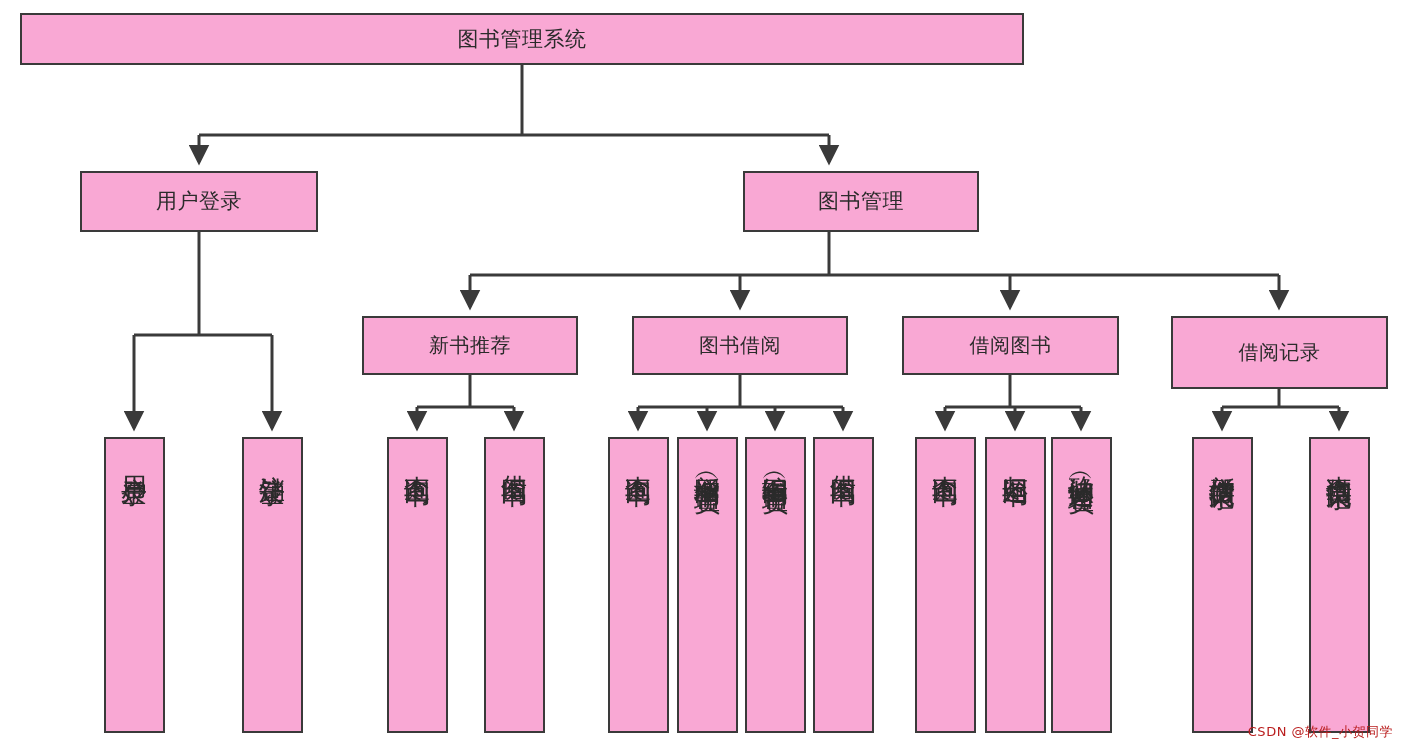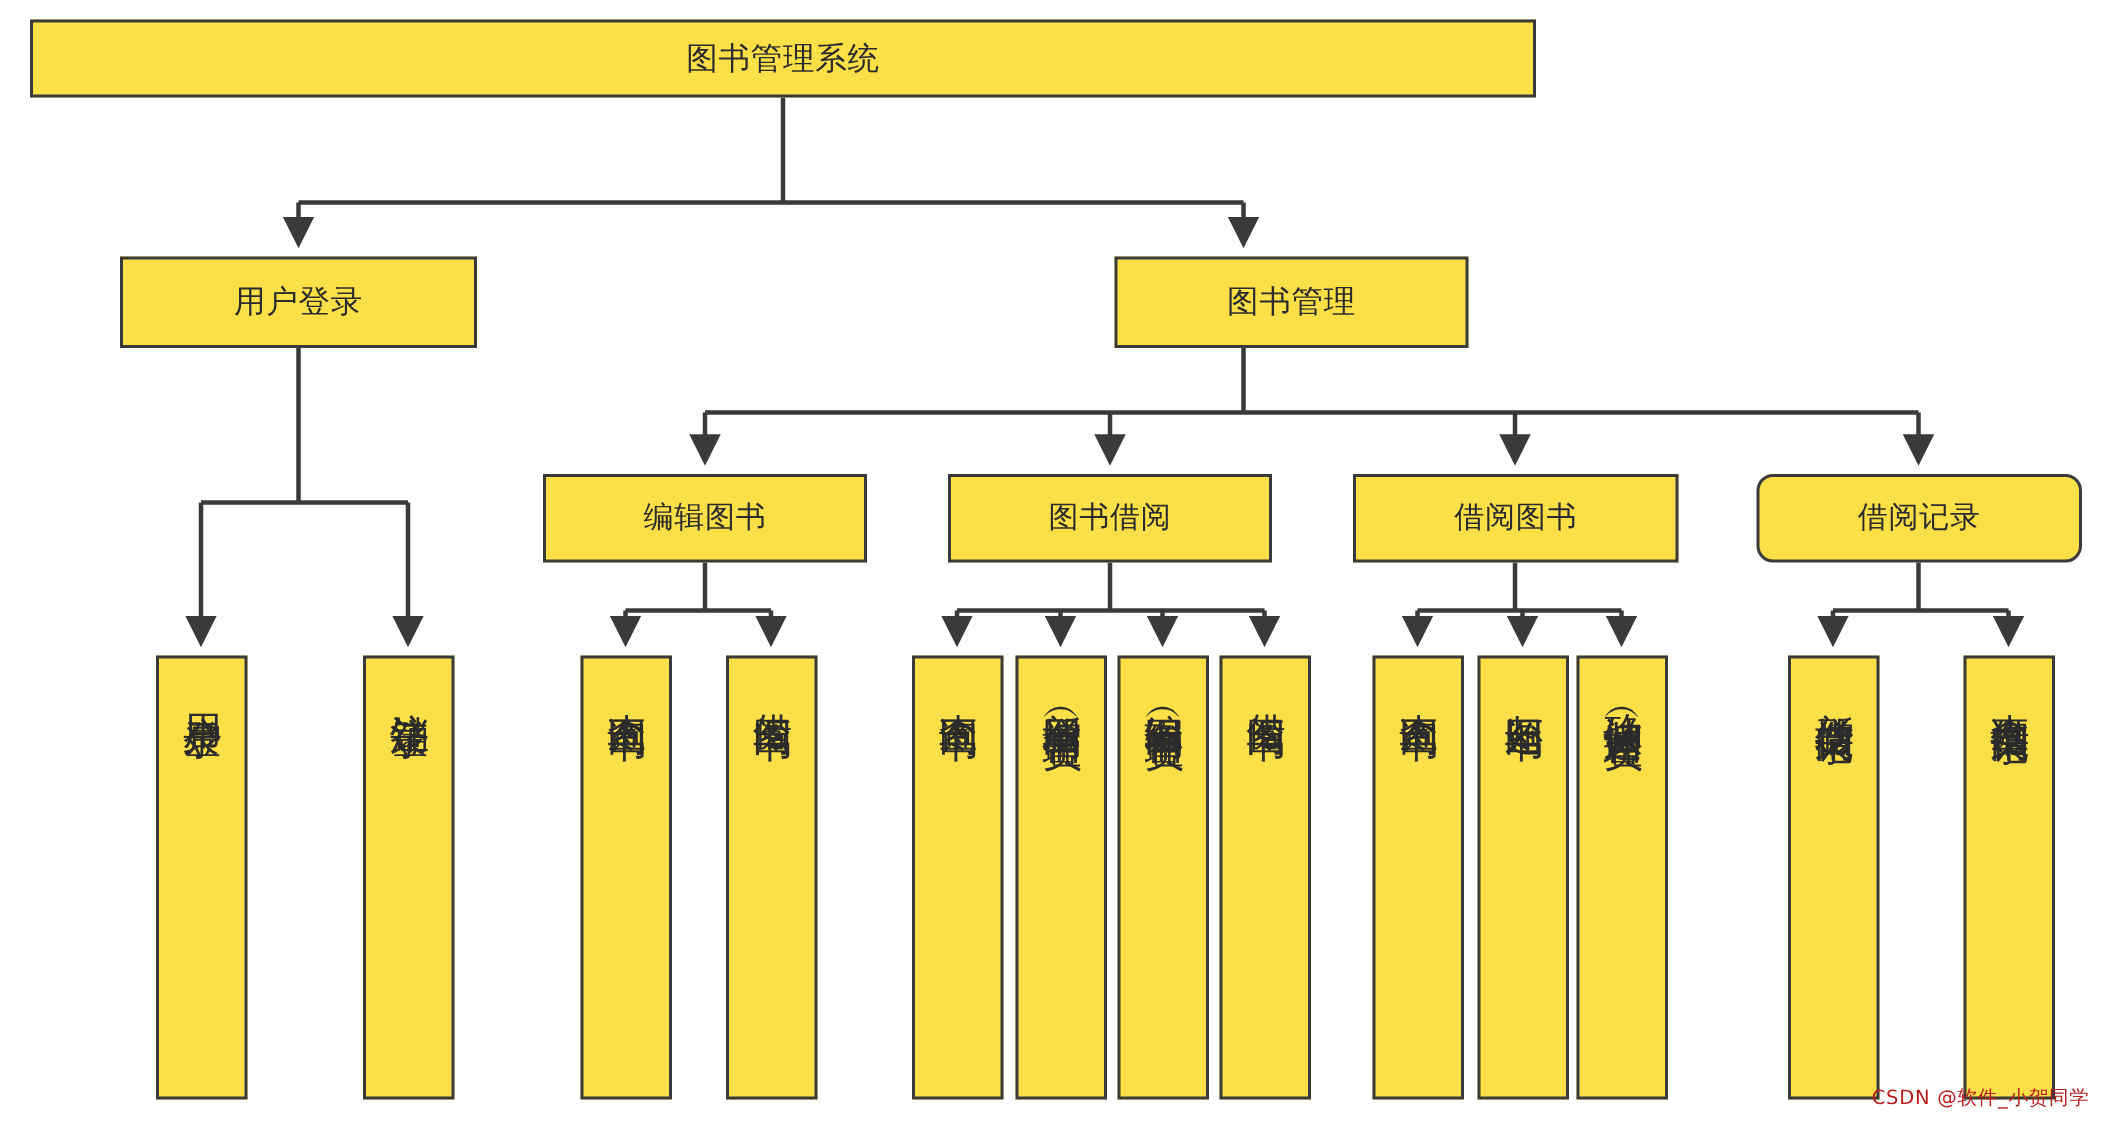--- a/index.html
+++ b/index.html
@@ -12,28 +12,27 @@
     background:#ffffff;
     overflow:hidden;
   }
   svg#wires{
     position:absolute;left:0;top:0;width:1405px;height:747px;
     pointer-events:none;
   }
   .node{
     position:absolute;
     box-sizing:border-box;
-    background:#fde047;
+    background:#f9a8d4;
     border:2px solid #3a3a3a;
     display:flex;
     align-items:center;
     justify-content:center;
     color:#2b2b2b;
     z-index:3;
-    font-family:Liberation Serif, serif;
   }
   .node .lbl{
     display:block;
     white-space:nowrap;
     line-height:1.08;
     letter-spacing:0.5px;
   }
   .node.h .lbl{font-size:21px;}
   .node.lv3 .lbl{font-size:20px;}
   .node.v{
@@ -119,29 +118,29 @@
   </div>
 
   <div class="node h" style="left: 80px; top: 171px; width: 238px; height: 61px;">
     <span class="lbl">用户登录</span>
   </div>
   <div class="node h" style="left: 711px; top: 171px; width: 236px; height: 61px; margin-left: 32px;">
     <span class="lbl">图书管理</span>
   </div>
 
   <div class="node lv3" style="left: 362px; top: 316px; width: 216px; height: 59px;">
-    <span class="lbl">编辑图书</span>
+    <span class="lbl">新书推荐</span>
   </div>
   <div class="node lv3" style="left: 632px; top: 316px; width: 216px; height: 59px;">
     <span class="lbl">图书借阅</span>
   </div>
   <div class="node lv3" style="left: 902px; top: 316px; width: 217px; height: 59px;">
     <span class="lbl">借阅图书</span>
   </div>
-  <div class="node lv3" style="left: 1171px; top: 316px; width: 217px; height: 59px; border-radius: 11px;">
+  <div class="node lv3" style="left: 1171px; top: 316px; width: 217px; height: 73px;">
     <span class="lbl">借阅记录</span>
   </div>
 
   <div class="node v" style="left: 104px; top: 437px; width: 61px; height: 296px;">
     <span class="lbl">用户登录</span>
   </div>
   <div class="node v" style="left: 242px; top: 437px; width: 61px; height: 296px;">
     <span class="lbl">注销登录</span>
   </div>
   <div class="node v" style="left: 387px; top: 437px; width: 61px; height: 296px;">

